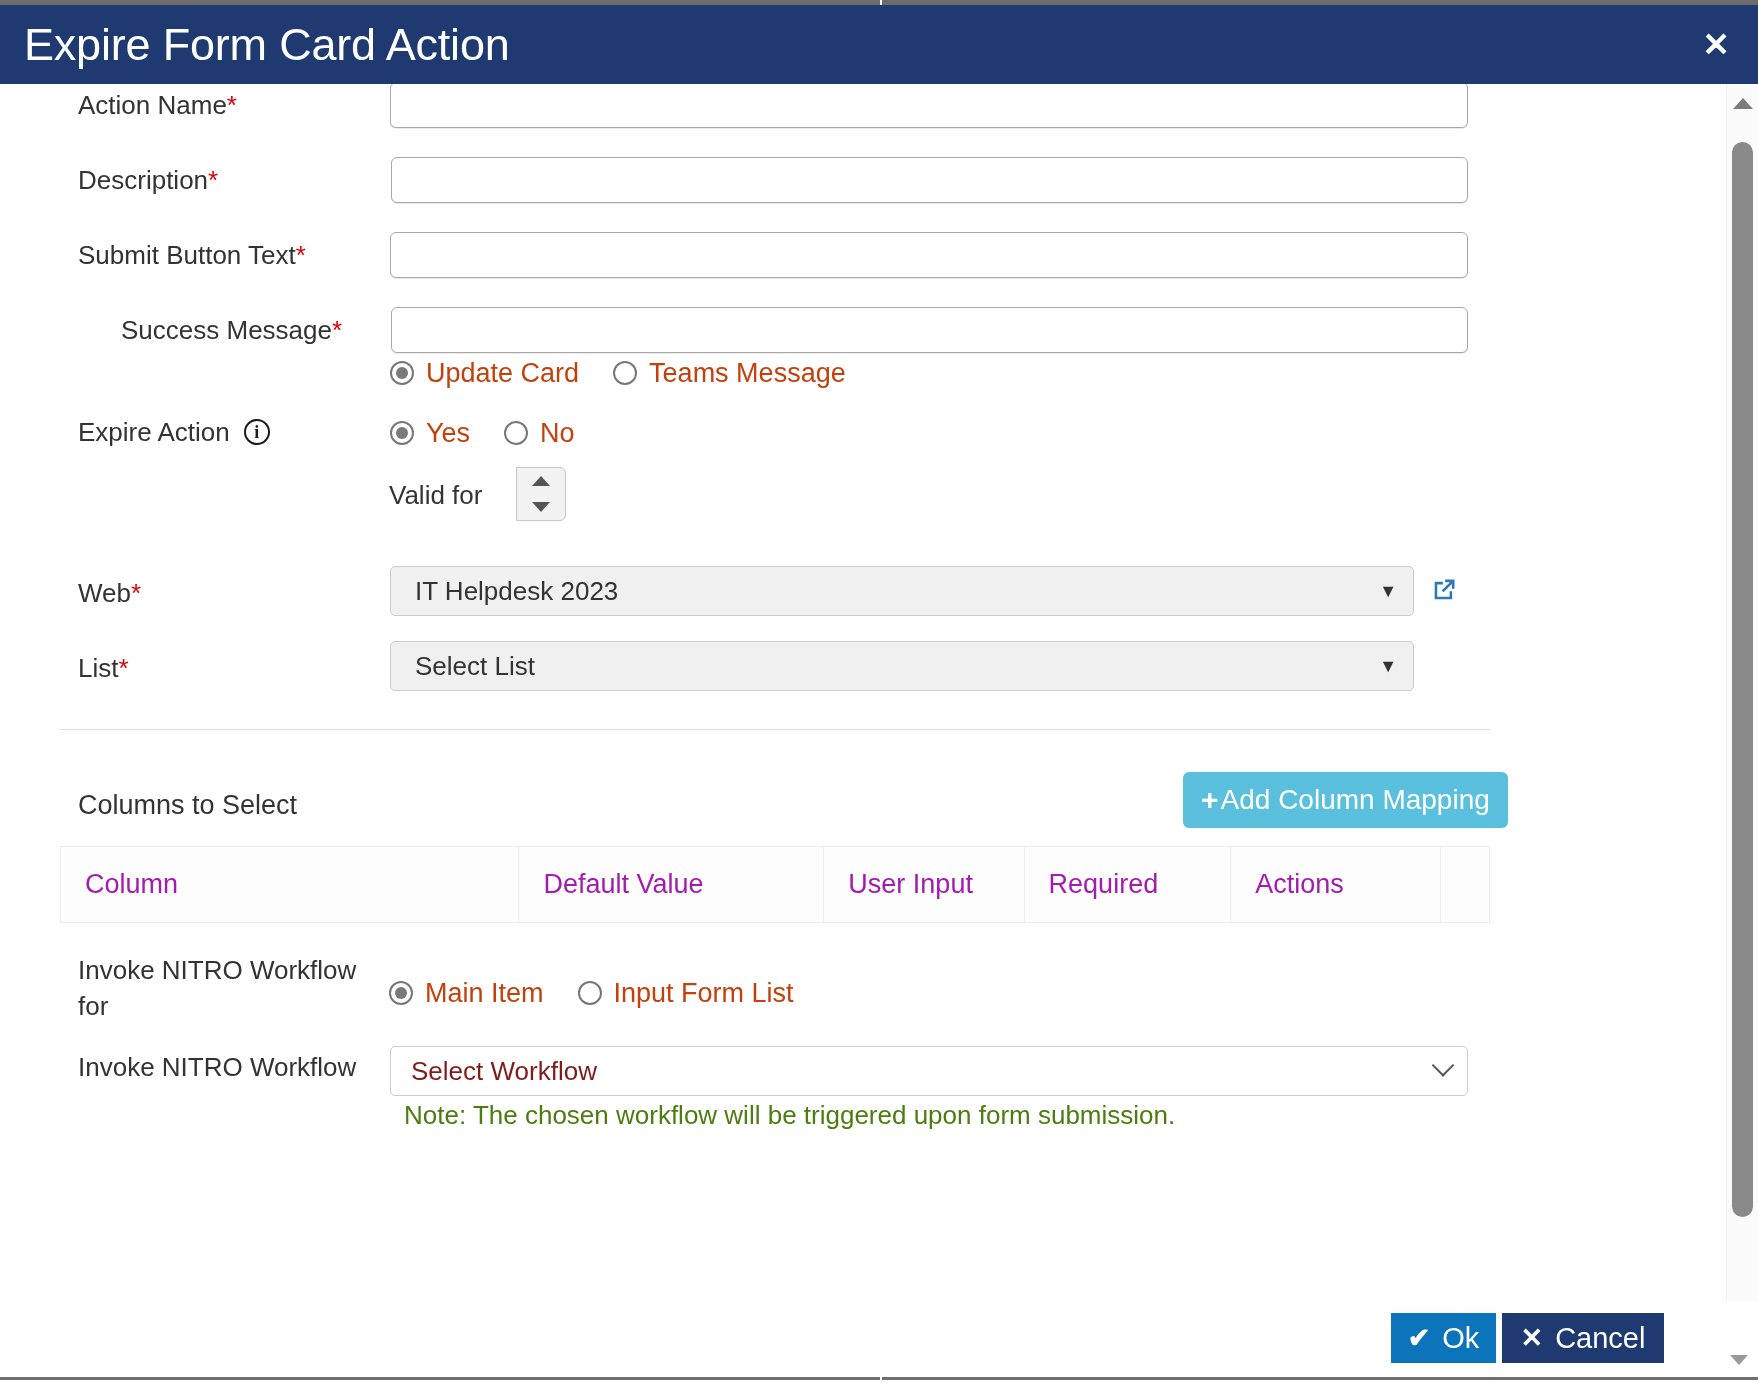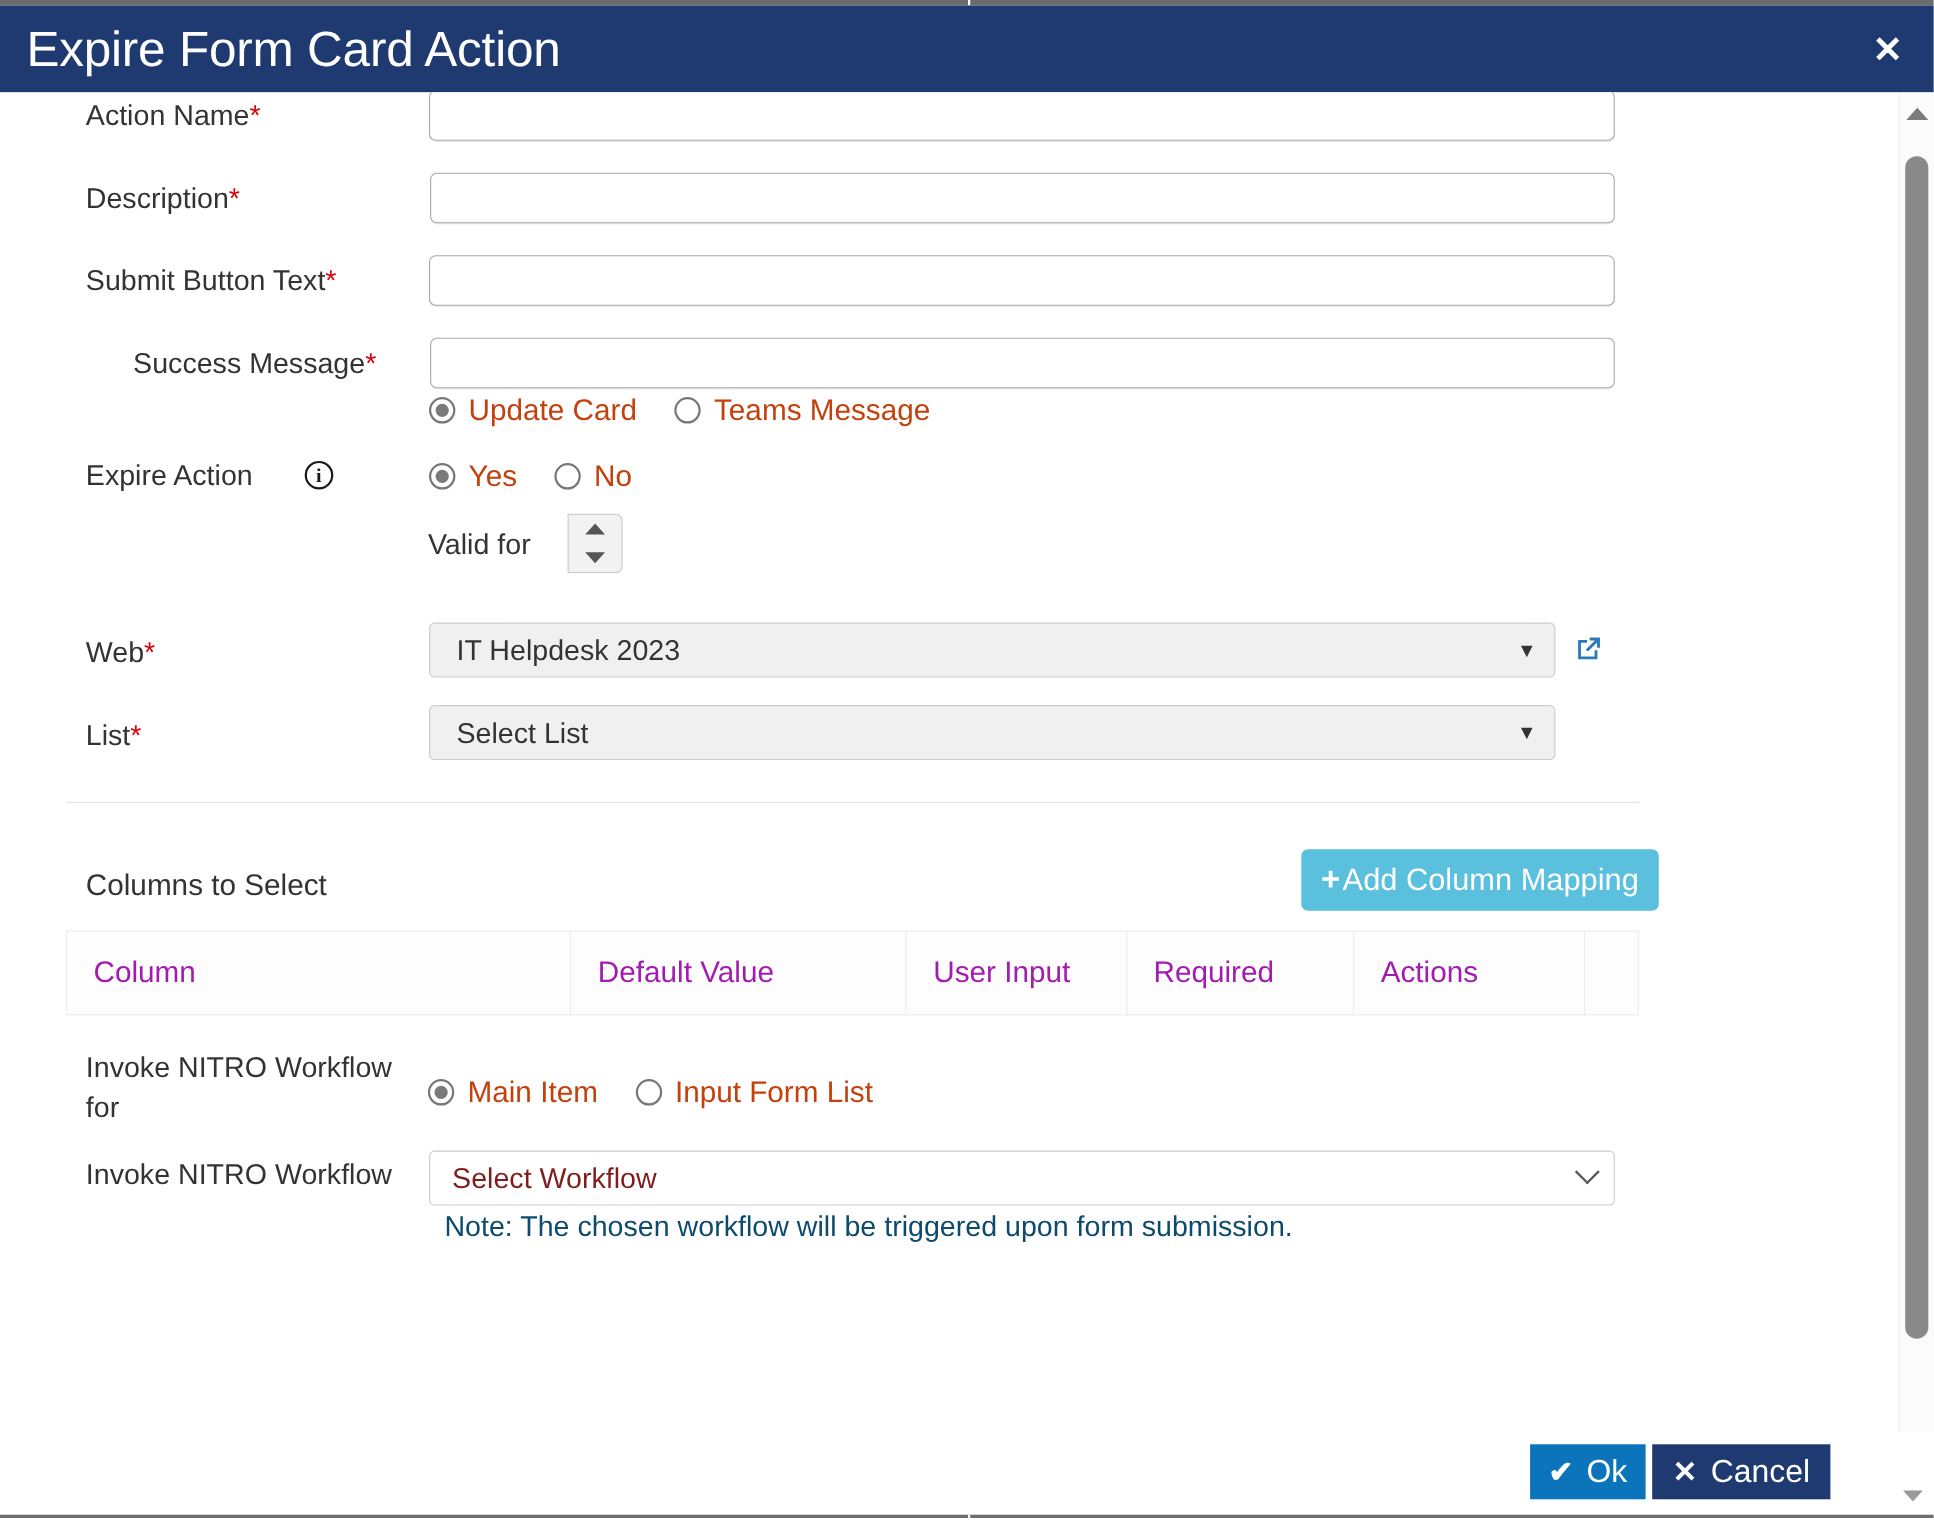--- a/index.html
+++ b/index.html
@@ -289,21 +289,21 @@
     font-weight: normal;
     color: #a21caf;
     font-size: 27px;
     padding: 22px 24px;
     border: 1px solid #ececec;
     background: #fdfdfd;
   }
 
   .note {
     font-size: 26px;
-    color: #0c4a6e;
+    color: #4d7c0f;
   }
 
   
   .footer {
     position: absolute;
     left: 0; top: 1302px;
     width: 1726px; height: 75px;
     background: #ffffff;
   }
   .btn {
@@ -364,21 +364,21 @@
         <div class="radio-item">
           <span class="radio checked"></span>
           <span class="radio-label">Update Card</span>
         </div>
         <div class="radio-item">
           <span class="radio"></span>
           <span class="radio-label">Teams Message</span>
         </div>
       </div>
 
-      <div class="row" style="left:78px; top:333px; align-items:center;gap:33px;">
+      <div class="row" style="left:78px; top:333px; align-items:center;">
         <div class="label"><span>Expire Action</span></div>
         <span class="info-icon">i</span>
       </div>
 
       <div class="radio-group" style="position:absolute; left:390px; top:334px;">
         <div class="radio-item">
           <span class="radio checked"></span>
           <span class="radio-label">Yes</span>
         </div>
         <div class="radio-item">

